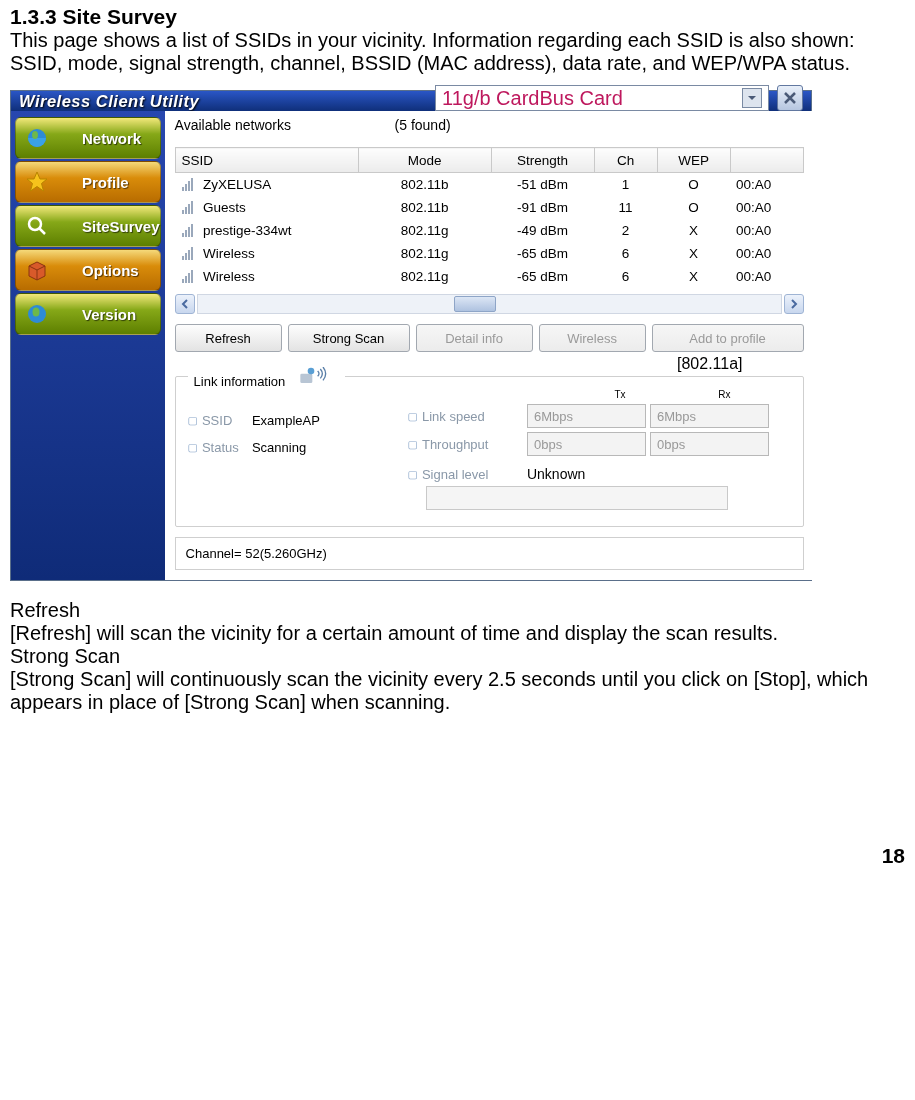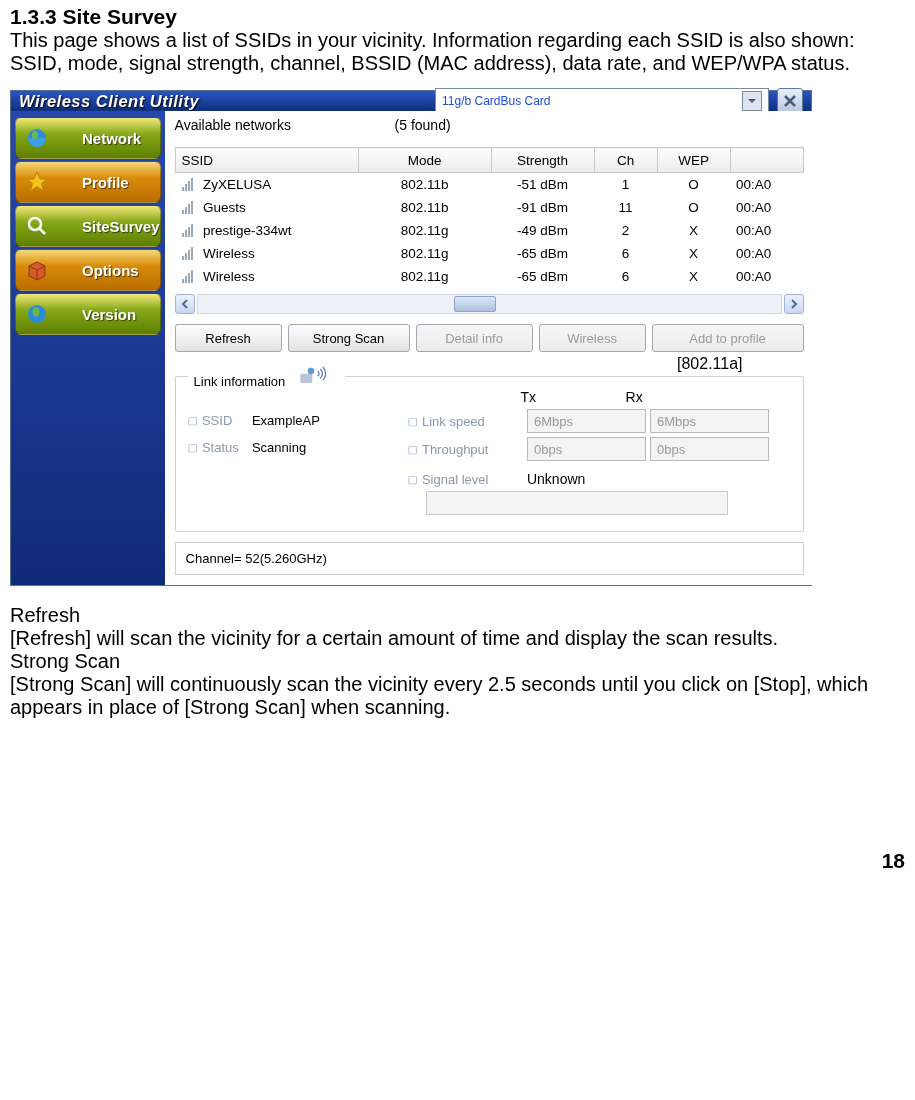--- a/index.html
+++ b/index.html
@@ -17,28 +17,28 @@
   width: 800px;
   border: 1px solid #5a6f8a;
   margin: 10px 0 18px 0;
   display: flex;
   flex-direction: column;
 }
 .titlebar {
   background: linear-gradient(to bottom, #2a56c6 0%, #0f2f7a 100%);
   height: 20px;
   display: flex;
-  align-items: center;
+  align-items: flex-end;
   padding: 0 8px;
   color: #fff;
 }
 .titlebar-text { font-family: Verdana, sans-serif; font-weight: bold; font-size: 16.5px; font-style: italic; letter-spacing: 0.5px; text-shadow: 1px 1px 2px #000; flex: 1; }
 .adapter-select {
-  background: #fff; color: #1d4ed8; height: 24px; width: 320px;
-  display: flex; align-items: center; padding: 0 6px; font-size: 12px;
+  background: #fff; color: #be185d; height: 24px; width: 320px;
+  display: flex; align-items: center; padding: 0 6px; font-size: 20px;
   border: 1px solid #7a8aa3;
 }
 .adapter-select .arrow { margin-left: auto; width: 18px; height: 18px; background: #dde4ee; border: 1px solid #7a8aa3; display:flex;align-items:center;justify-content:center;}
 .adapter-select .arrow svg{width:10px;height:10px;}
 .close-x {
   width: 24px; height: 24px; margin-left: 8px;
   display:flex;align-items:center;justify-content:center;
   background: linear-gradient(to bottom, #e8eff9, #b6c6e0);
   border: 1px solid #6278a0; border-radius: 3px;
 }
@@ -79,21 +79,21 @@
 .actbtn.disabled{color:#9a9a9a;background:linear-gradient(to bottom,#f6f6f6,#ececec);}
 .link-box{border:1px solid #cfcfcf;margin-top:24px;padding:10px 12px 16px 12px;position:relative;border-radius:2px;}
 .link-legend{position:absolute;top:-10px;left:12px;background:#fff;padding:0 6px;font-size:13px;display:flex;align-items:center;gap:8px;}
 .link-legend .licon{width:40px;height:28px;margin-left:6px;}
 .link-row{display:flex;align-items:center;font-size:13px;}
 .link-left{width:220px;}
 .bullet{color:#8aa6c8;margin-right:4px;font-size:11px;}
 .gray-in{border:1px solid #b8b8b8;background:#f3f3f3;color:#999;height:22px;padding:0 6px;display:flex;align-items:center;font-size:13px;}
 .mode-tag{position:absolute;top:-22px;right:60px;font-size:16px;}
 .txrx-header{display:flex;margin-left:8px;}
-.txrx-header .col{width:105px;text-align:left;font-size:14px;}
+.txrx-header .col{width:105px;text-align:right;font-size:10px;}
 .txrx-row{display:flex;align-items:center;margin-top:4px;}
 .txrx-row .lab{width:105px;font-size:13px;}
 .txrx-row .cell{width:105px;margin-right:4px;}
 .signal-empty{height:22px;border:1px solid #c9c9c9;background:#f5f5f5;margin-top:4px;}
 .chan-box{border:1px solid #cfcfcf;margin-top:10px;padding:8px 10px;font-size:13px;}
 .desc-block{font-size:20px;margin-top:6px;}
 .pagenum{text-align:right;font-weight:bold;font-size:21px;margin-top:130px;}
 </style>
 </head>
 <body>

